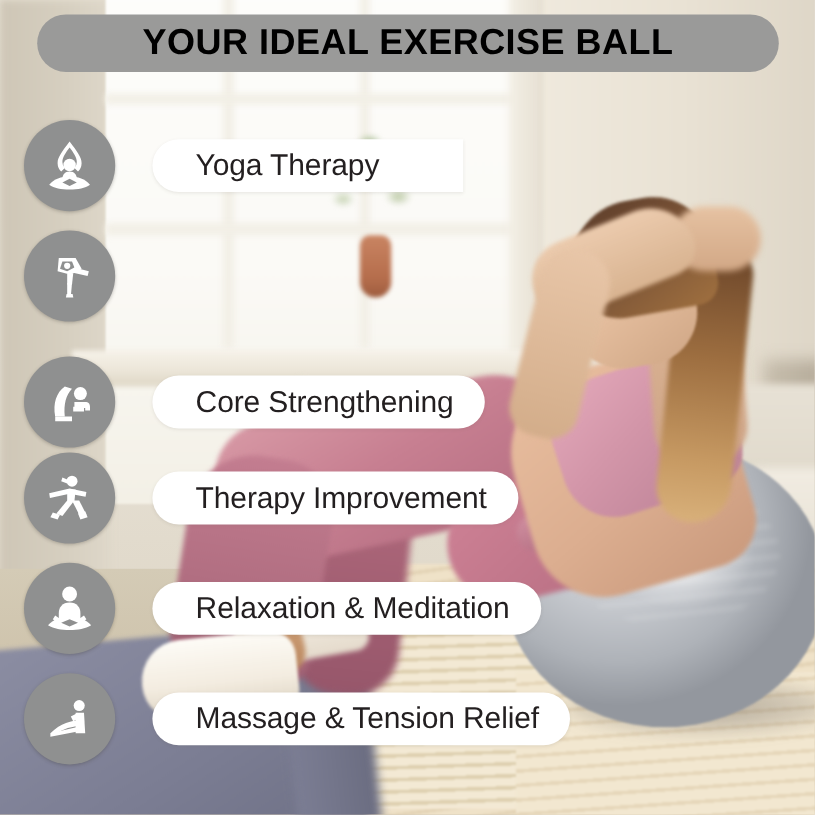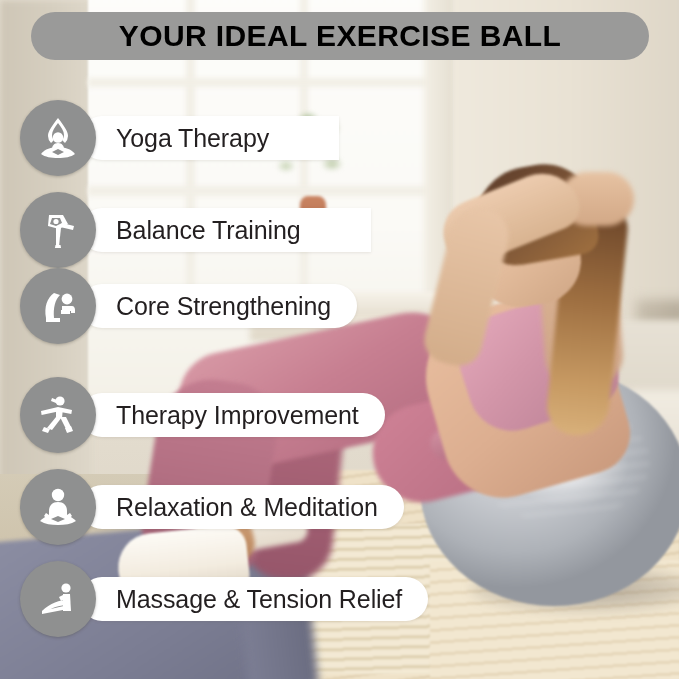--- a/index.html
+++ b/index.html
@@ -408,20 +408,21 @@
     font-family: "Liberation Sans", sans-serif;
   }
 
   
   .feature-row {
     position: absolute;
     left: 20px;
     height: 76px;
     display: flex;
     align-items: center;
+    gap: 47px;
   }
   .icon-circle {
     position: relative;
     z-index: 3;
     flex: 0 0 auto;
     width: 76px; height: 76px;
     border-radius: 50%;
     background: #8f9090;
     display: flex;
     align-items: center;
@@ -449,21 +450,21 @@
     color: #231f20;
     font-size: 25px;
     font-weight: normal;
     white-space: nowrap;
     letter-spacing: -0.1px;
     font-family: "Liberation Sans", sans-serif;
   }
 
   .row-1 { top: 100px; }
   .row-2 { top: 192px; }
-  .row-3 { top: 268px; justify-content: space-between; }
+  .row-3 { top: 297px; justify-content: space-between; }
   .row-4 { top: 377px; }
   .row-5 { top: 469px; }
   .row-6 { top: 561px; }
 </style>
 </head>
 <body>
 
 <div id="stage">
 
   <div class="photo">
@@ -543,23 +544,20 @@
     <div class="icon-circle">
       <svg width="52" height="52" viewBox="0 0 52 52" aria-hidden="true">
         <path d="M17 11 l14 0 l5 9 l-9 5 l-11 -3 z" fill="#ffffff"></path>
         <path d="M20 14 l8 0 l2 5 l-6 3 l-6 -2 z" fill="#8f9090"></path>
         <circle cx="24" cy="17.5" r="2.6" fill="#ffffff"></circle>
         <path d="M30 19 l12 3 l-1 4 l-13 -3 z" fill="#ffffff"></path>
         <path d="M24 24 l5 0 l-1 9 l-4 0 z" fill="#ffffff"></path>
         <path d="M24 32 l4 0 l-1 11 l-3 0 z" fill="#ffffff"></path>
         <path d="M23.5 41 l5 0 l0.6 3 l-6.2 0 z" fill="#ffffff"></path>
       </svg>
-    </div>
-    <div class="label-pill flat-right">
-      <span class="label-text">Balance Training</span>
     </div>
   </div>
 
   <div class="feature-row row-3">
     <div class="icon-circle">
       <svg width="52" height="52" viewBox="0 0 52 52" aria-hidden="true">
         <path d="M14 38 C12 27 15 18 22 13 l6 2 c-5 5 -7 13 -6 23 z" fill="#ffffff"></path>
         <path d="M14 38 l14 0 l0 4 l-14 0 z" fill="#ffffff"></path>
         <circle cx="35" cy="19" r="5.4" fill="#ffffff"></circle>
         <path d="M30 26 l10 0 c2 0 3 2 3 4 l0 3 l-4 0 l0 -2 l-9 0 z" fill="#ffffff"></path>

